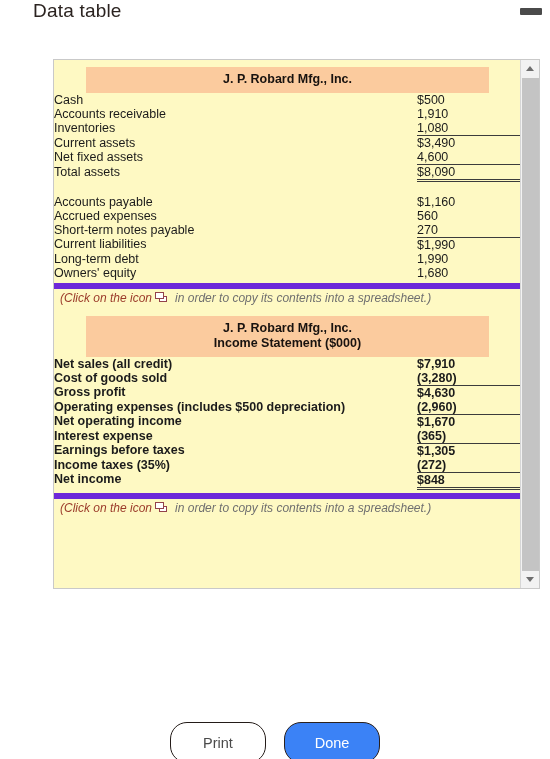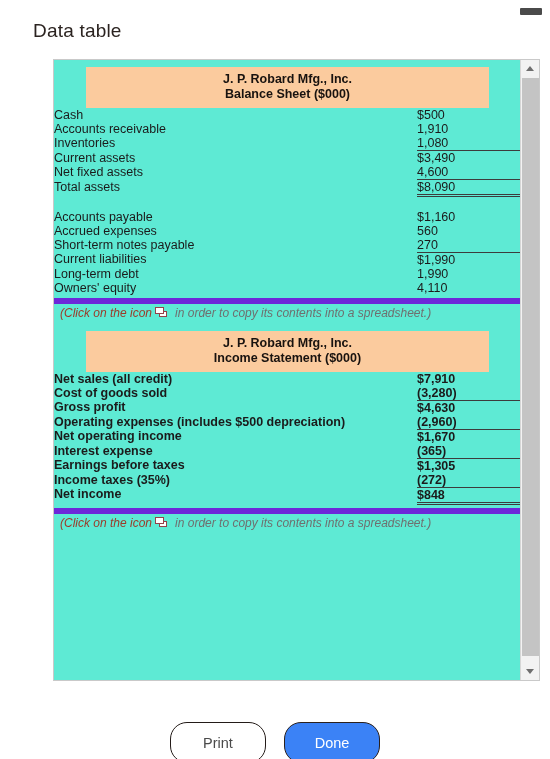--- a/index.html
+++ b/index.html
@@ -24,35 +24,35 @@
     position: absolute;
     top: 8px; right: 8px;
     width: 22px; height: 7px;
     background: #4a4a4a;
     border-radius: 1px;
   }
 
   
   .page-title {
     position: absolute;
-    left: 33px; top: 20px;
+    left: 33px; top: 0;
     font-size: 19px;
     color: #2b2320;
     font-weight: 400;
     letter-spacing: .2px;
   }
 
   
   .panel {
     position: absolute;
     left: 53px; top: 59px;
     width: 487px;
-    height: 622px;
+    height: 530px;
     border: 1px solid #c9c9c9;
-    background: #5eead4;
+    background: #fef9c3;
     overflow: hidden;
   }
 
   .panel-inner {
     position: absolute;
     left: 0; top: 0;
     width: 467px;
     height: 100%;
     padding: 0;
   }
@@ -228,21 +228,20 @@
 
   <div class="page-title">Data table</div>
 
   <div class="panel">
 
     <div class="panel-inner">
 
       <div class="stmt">
         <div class="stmt-head">
           <div>J. P. Robard Mfg., Inc.</div>
-          <div>Balance Sheet ($000)</div>
         </div>
         <table class="stmt-table">
           <tbody id="bs-body">
               <tr>
                 <td class="lbl">Cash</td>
                 <td class="pad"></td>
                 <td class="val">$500</td>
               </tr>
               <tr>
                 <td class="lbl">Accounts receivable</td>
@@ -293,21 +292,21 @@
                 <td class="val u-single">$1,990</td>
               </tr>
               <tr>
                 <td class="lbl">Long-term debt</td>
                 <td class="pad"></td>
                 <td class="val">1,990</td>
               </tr>
               <tr>
                 <td class="lbl">Owners' equity</td>
                 <td class="pad"></td>
-                <td class="val">4,110</td>
+                <td class="val">1,680</td>
               </tr>
             </tbody>
         </table>
         <div class="caption">
           <span class="brace">(Click on the icon</span><span class="copy-icon"><span class="r2"></span><span class="r1"></span></span><span>in order to copy its contents into a spreadsheet.)</span>
         </div>
       </div>
 
       <div class="stmt">
         <div class="stmt-head">

